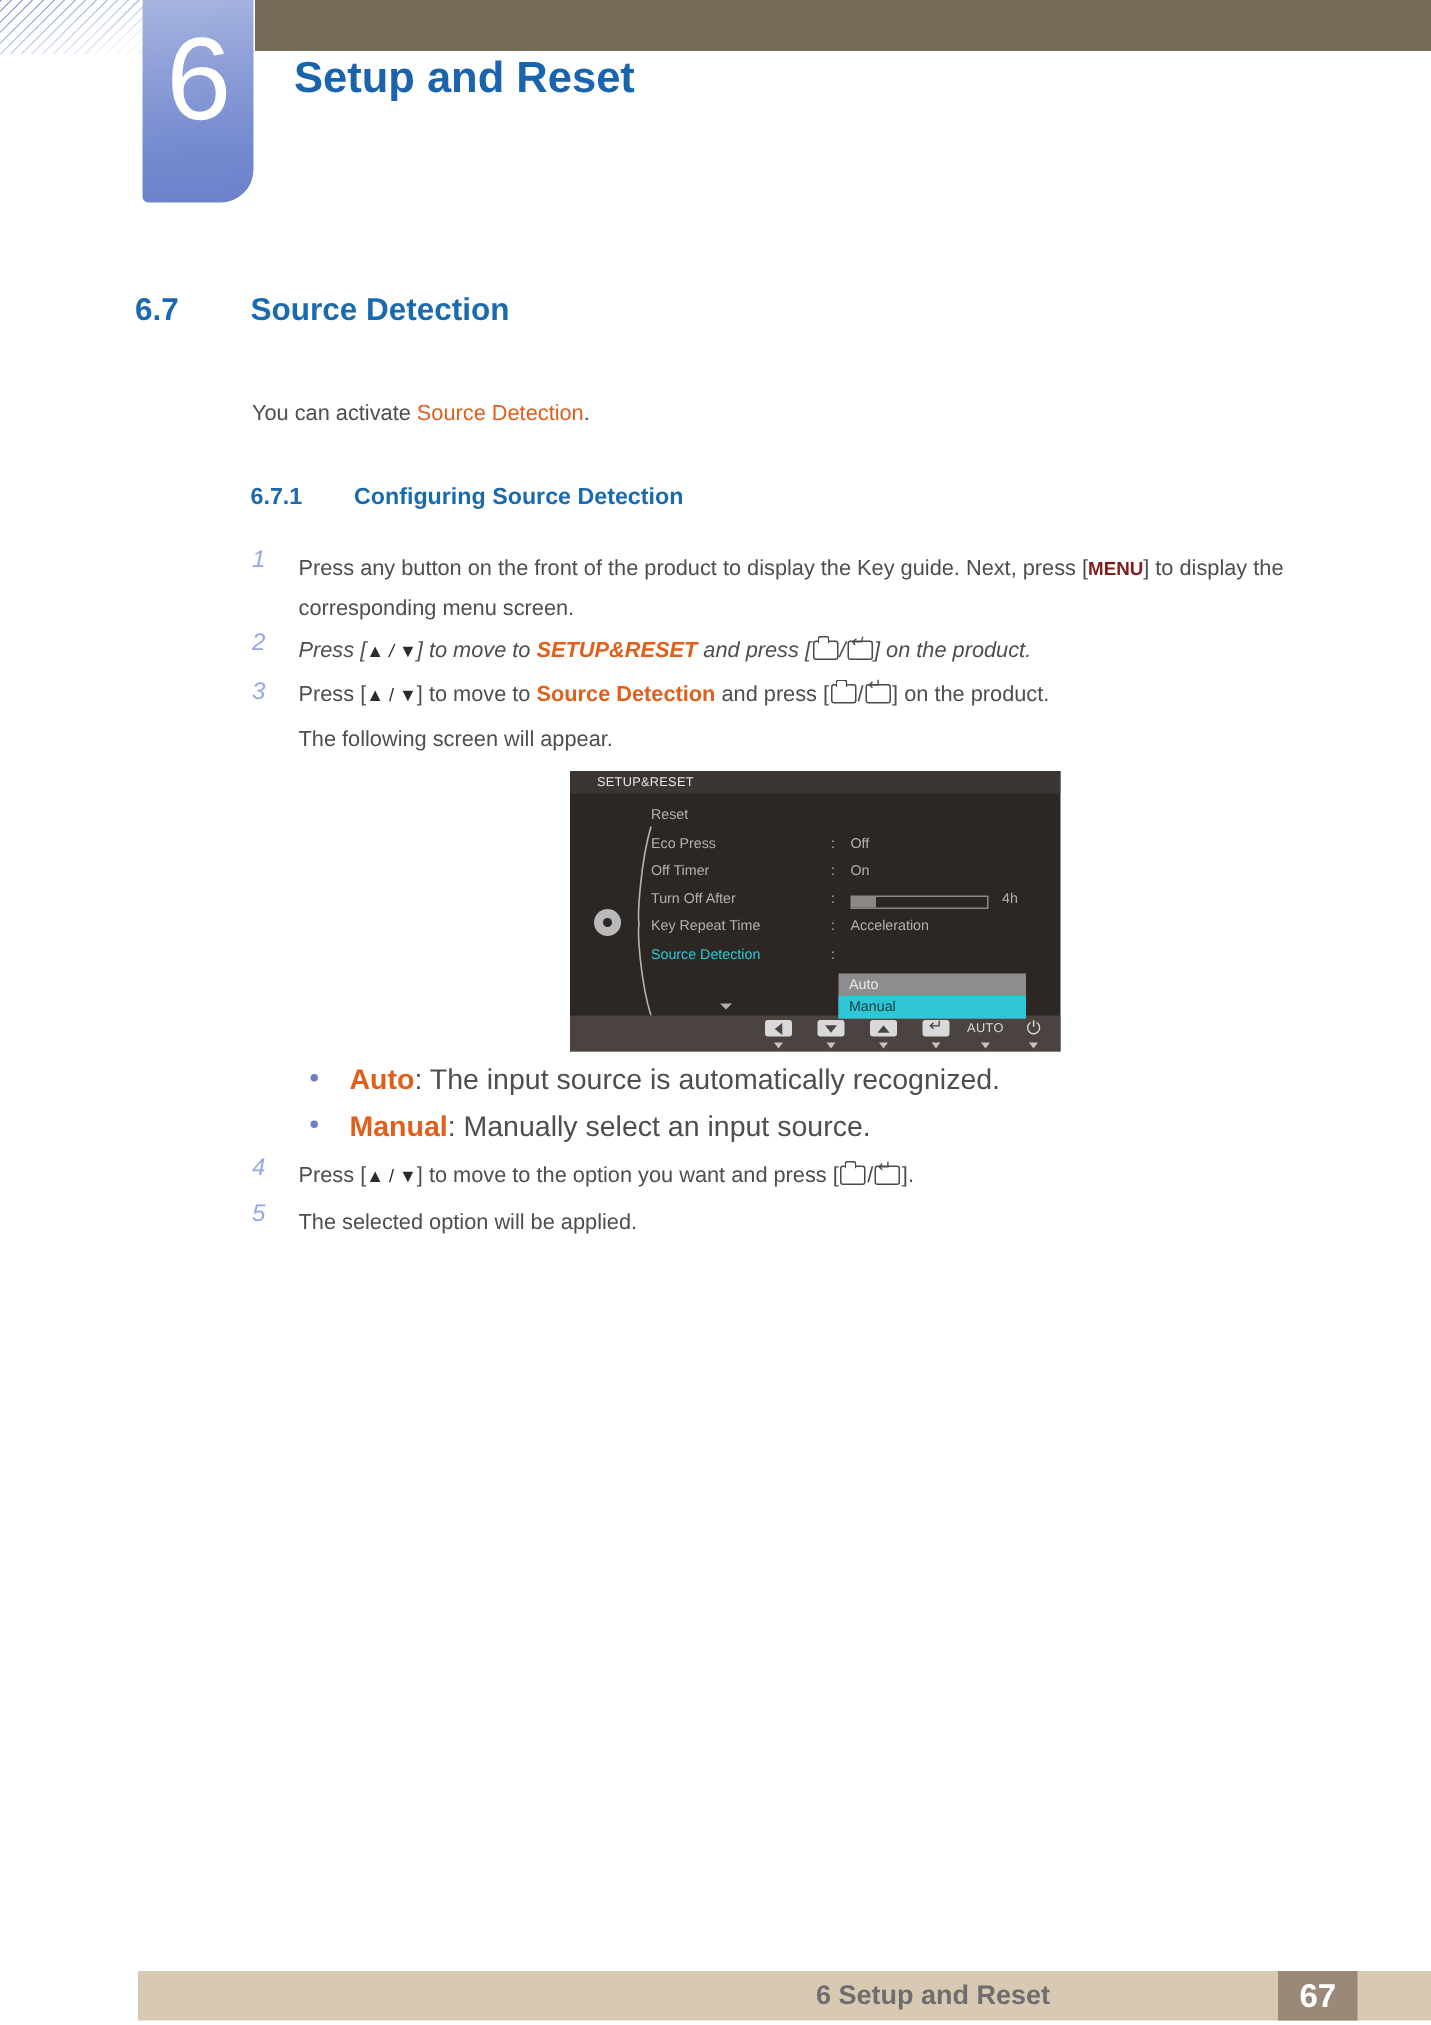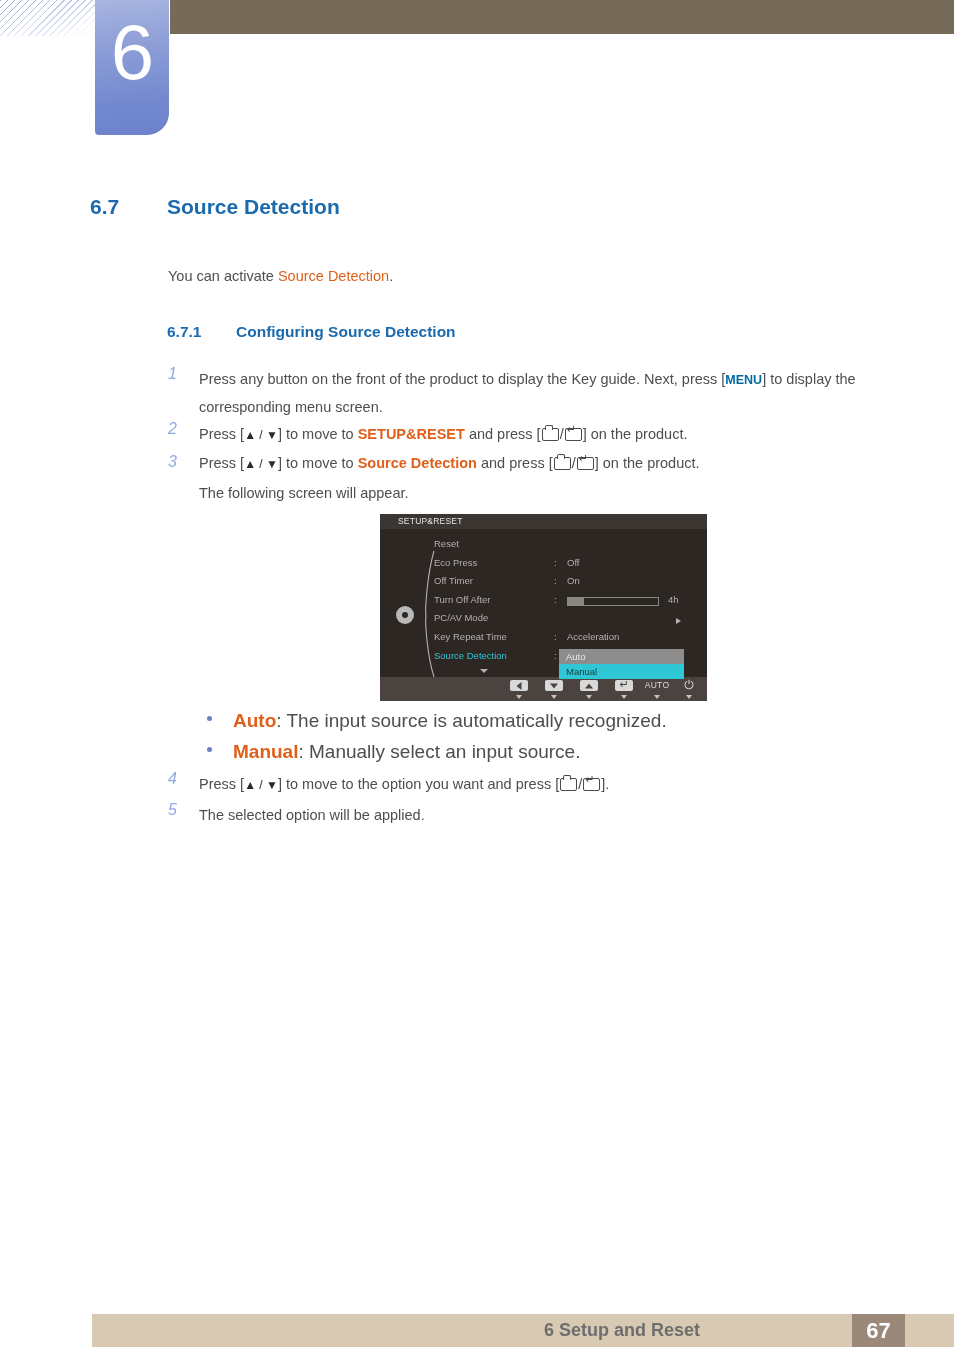--- a/index.html
+++ b/index.html
@@ -129,21 +129,21 @@
     line-height: 27px;
     width: 700px;
   }
   .orange { color: #e0601b; font-weight: bold; }
   .orange-plain { color: #e0601b; }
   .keycap {
     font-family: "Liberation Sans", sans-serif;
     font-size: 12.5px;
     font-weight: bold;
     letter-spacing: 0px;
-    color: #0369a1;
+    color: #7f1d1d;
   }
   .arrow-g { font-size: 12px; color: #2b2b2b; letter-spacing: 0px; }
 
   
   .btn-glyph {
     display: inline-block;
     vertical-align: -2px;
     width: 15px; height: 11px;
     border: 1.4px solid #4a4a4a;
     border-radius: 2px;
@@ -391,37 +391,38 @@
 </style>
 </head>
 <body>
 
 <div class="header">
   <div class="hatch"></div>
   <div class="brown-bar"></div>
   <div class="chapter-box">
     <div class="chapter-num">6</div>
   </div>
+  <div class="chapter-title">Setup and Reset</div>
 </div>
 
 <div class="content">
 
   <div class="sec-num" style="top:195px;">6.7</div>
   <div class="sec-title" style="top:195px;">Source Detection</div>
 
   <div class="para" style="left:168px; top:263px;"><span>You can activate </span><span class="orange-plain">Source Detection</span><span>.</span></div>
 
   <div class="subsec-num" style="top:323px;">6.7.1</div>
   <div class="subsec-title" style="top:323px;">Configuring Source Detection</div>
 
   <div class="step-num" style="top:365px;">1</div>
   <div class="step-text" style="top:366px;"><span>Press any button on the front of the product to display the Key guide. Next, press [</span><span class="keycap">MENU</span><span>] to display the corresponding menu screen.</span></div>
 
   <div class="step-num" style="top:420px;">2</div>
-  <div class="step-text" style="top:421px;"><span>Press [</span><span class="arrow-g">▲ / ▼</span><span>] to move to </span><span class="orange">SETUP&amp;RESET</span><span> and press [</span><span class="btn-glyph back"></span>/<span class="btn-glyph enter"></span><span>] on the product.</span></div>
+  <div class="step-text" style="top:421px;font-style:italic;"><span>Press [</span><span class="arrow-g">▲ / ▼</span><span>] to move to </span><span class="orange">SETUP&amp;RESET</span><span> and press [</span><span class="btn-glyph back"></span>/<span class="btn-glyph enter"></span><span>] on the product.</span></div>
 
   <div class="step-num" style="top:453px;">3</div>
   <div class="step-text" style="top:450px;"><span>Press [</span><span class="arrow-g">▲ / ▼</span><span>] to move to </span><span class="orange">Source Detection</span><span> and press [</span><span class="btn-glyph back"></span>/<span class="btn-glyph enter"></span><span>] on the product.</span></div>
   <div class="para" style="left:199px; top:480px;">The following screen will appear.</div>
 
   <div class="osd">
     <div class="osd-titlebar"></div>
     <div class="osd-title">SETUP&amp;RESET</div>
 
     <div class="osd-gear"></div>
@@ -450,24 +451,20 @@
 
       <div class="osd-row">
         <span class="osd-label">Turn Off After</span>
         <span class="osd-colon">:</span>
         <span class="osd-slider">
           <span class="osd-slider-fill" style="width: 18%;"></span>
         </span>
         <span class="osd-slider-label">4h</span>
       </div>
 
-      <div class="osd-row">
-        <span class="osd-label">PC/AV Mode</span>
-        <span class="osd-arrow-right"></span>
-      </div>
 
       <div class="osd-row">
         <span class="osd-label">Key Repeat Time</span>
         <span class="osd-colon">:</span>
         <span class="osd-value">Acceleration</span>
       </div>
 
       <div class="osd-row">
         <span class="osd-label active">Source Detection</span>
         <span class="osd-colon">:</span>

